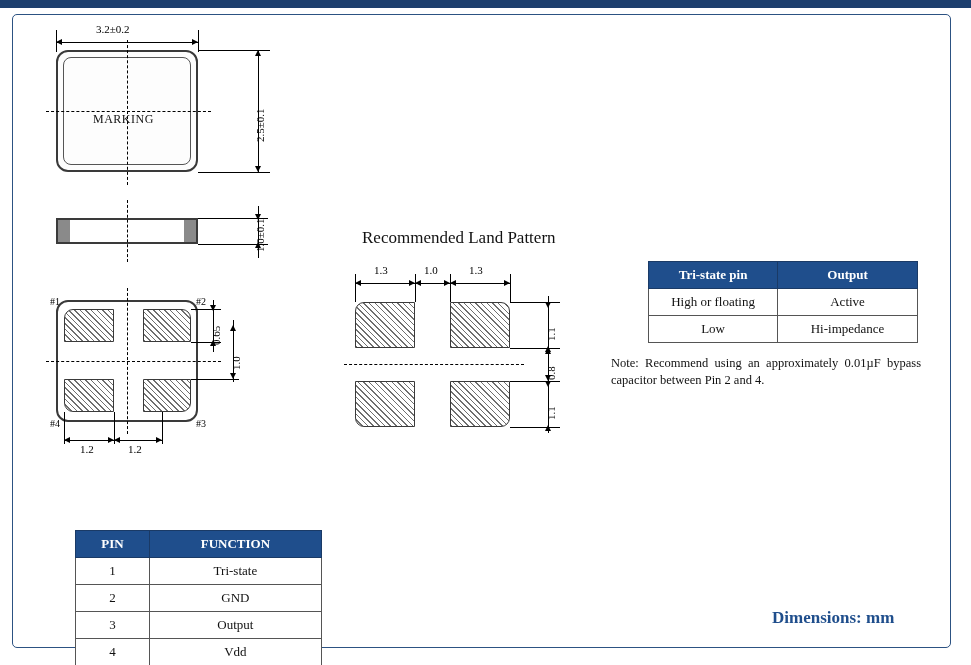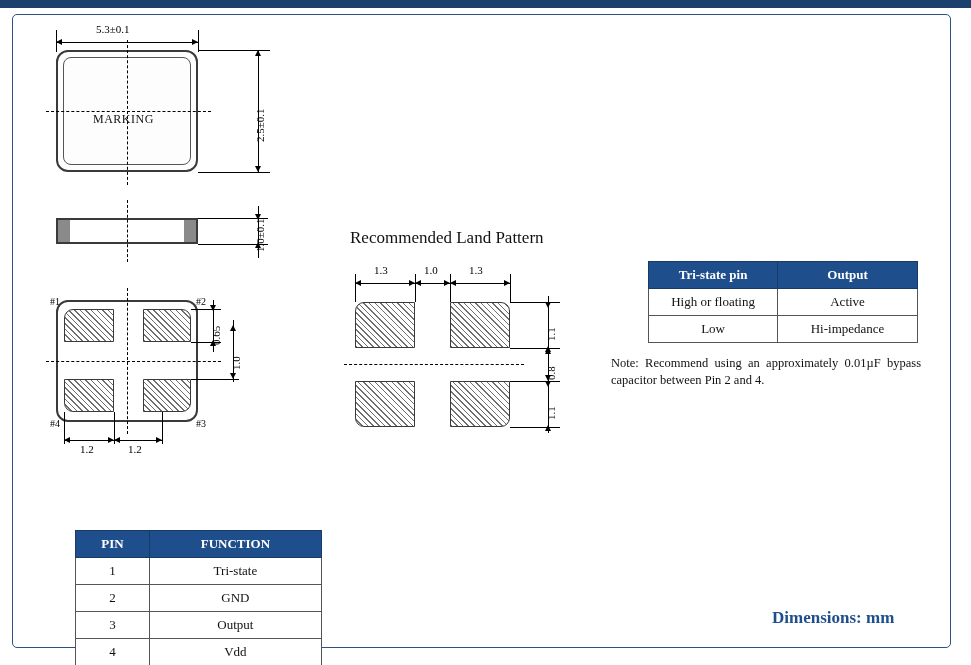--- a/index.html
+++ b/index.html
@@ -156,21 +156,21 @@
   .pin-label {
     position: absolute;
     font-size: 10px;
     color: #000;
     font-family: "Liberation Serif", serif;
   }
 
   
   .lp-title {
     position: absolute;
-    left: 350px; top: 228px;
+    left: 362px; top: 228px;
     font-size: 17px;
     color: #111;
     font-family: "Liberation Serif", serif;
   }
   .lp-pad {
     position: absolute;
     background: repeating-linear-gradient(45deg, #6f6f6f 0px, #6f6f6f 1px, #ffffff 1px, #ffffff 4px);
     border: 1px solid #3a3a3a;
     box-sizing: border-box;
   }
@@ -237,21 +237,21 @@
   <div class="marking-text">MARKING</div>
 
   <div class="center-line" style="left:46px; top:111px; width:165px;"></div>
   <div class="center-line-v" style="left:127px; top:40px; height:145px;"></div>
 
   <div class="ext-line vline" style="left:56px; top:30px; height:22px;"></div>
   <div class="ext-line vline" style="left:198px; top:30px; height:22px;"></div>
   <div class="dim-line hline" style="left:56px; top:42px; width:142px;"></div>
   <div class="arrow-l" style="left:56px; top:39px;"></div>
   <div class="arrow-r" style="left:192px; top:39px;"></div>
-  <div class="label" style="left:96px; top:23px;">5.3±0.1</div>
+  <div class="label" style="left:96px; top:23px;">3.2±0.2</div>
 
   <div class="ext-line hline" style="left:198px; top:50px; width:72px;"></div>
   <div class="ext-line hline" style="left:198px; top:172px; width:72px;"></div>
   <div class="dim-line vline" style="left:258px; top:50px; height:122px;"></div>
   <div class="arrow-u" style="left:255px; top:50px;"></div>
   <div class="arrow-d" style="left:255px; top:166px;"></div>
   <div class="label-v" style="left:254px; top:142px; transform: rotate(-90deg);">2.5±0.1</div>
 
   <div class="side-view-body"></div>
   <div class="side-pad-l"></div>

